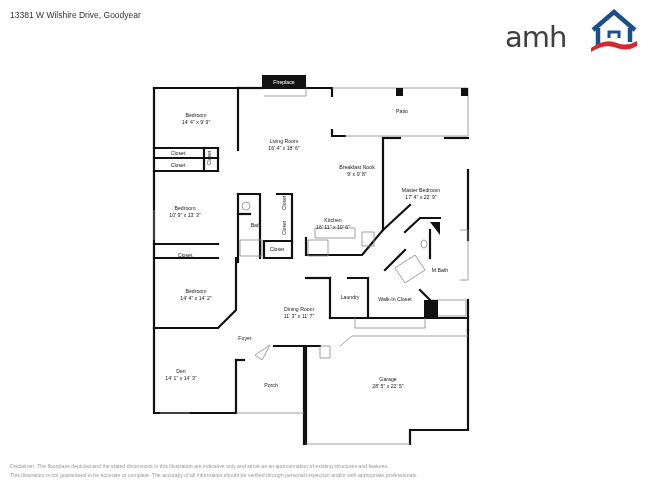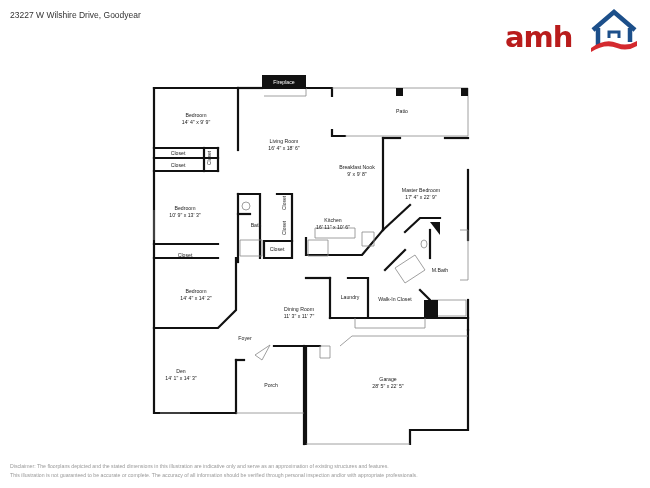--- a/index.html
+++ b/index.html
@@ -1,30 +1,30 @@
 <!DOCTYPE html>
 <html><head>
 <meta charset="utf-8">
 <style>
   html, body { margin: 0; padding: 0; background: #ffffff; }
   body { width: 650px; height: 488px; position: relative; overflow: hidden; font-family: "Liberation Sans", sans-serif; }
   .address { position: absolute; left: 10px; top: 10px; font-size: 8.5px; color: #333; }
   .logo { position: absolute; left: 505px; top: 8px; width: 135px; height: 44px; }
-  .logo-text { position: absolute; left: 0; top: 12px; font-family: "DejaVu Sans", sans-serif; font-weight: bold; font-size: 29px; color: #b91c1c; letter-spacing: -1px; }
+  .logo-text { position: absolute; left: 0; top: 12px; font-family: "DejaVu Sans", sans-serif; font-weight: normal; font-size: 29px; color: #404040; letter-spacing: -1px; }
   .disclaimer { position: absolute; left: 10px; top: 462px; font-size: 5.2px; color: #999; line-height: 9px; }
   svg.plan { position: absolute; left: 0; top: 0; }
   .lbl { position: absolute; font-size: 5.2px; color: #222; text-align: center; line-height: 6.5px; white-space: nowrap; transform: translateX(-50%); }
   .lbl b { font-weight: normal; display:block; }
   .fp-label { position: absolute; left: 263px; top: 75px; width: 42px; height: 14px; color: #fff; font-size: 5.2px; text-align: center; line-height: 14px; }
   .vlbl { position: absolute; font-size: 5px; color: #222; transform: rotate(-90deg); transform-origin: center; white-space: nowrap; }
 </style>
 </head>
 <body>
 
-<div class="address">23227 W Wilshire Drive, Goodyear</div>
+<div class="address">13381 W Wilshire Drive, Goodyear</div>
 
 <div class="logo">
   <span class="logo-text">amh</span>
   <svg width="135" height="44" style="position:absolute;left:0;top:0">
     <path d="M88 22 L109 4 L130 22" fill="none" stroke="#1c4f8a" stroke-width="4.5"></path>
     <path d="M93 20 L93 38 M125 20 L125 34" stroke="#1c4f8a" stroke-width="4.5"></path>
     <path d="M104 30 L104 24 L114 24 L114 30" fill="none" stroke="#1c4f8a" stroke-width="3"></path>
     <path d="M86 40 Q100 30 112 35 Q122 39 132 33 L132 38 Q122 44 112 40 Q100 35 86 44 Z" fill="#d42a2f"></path>
   </svg>
 </div>

